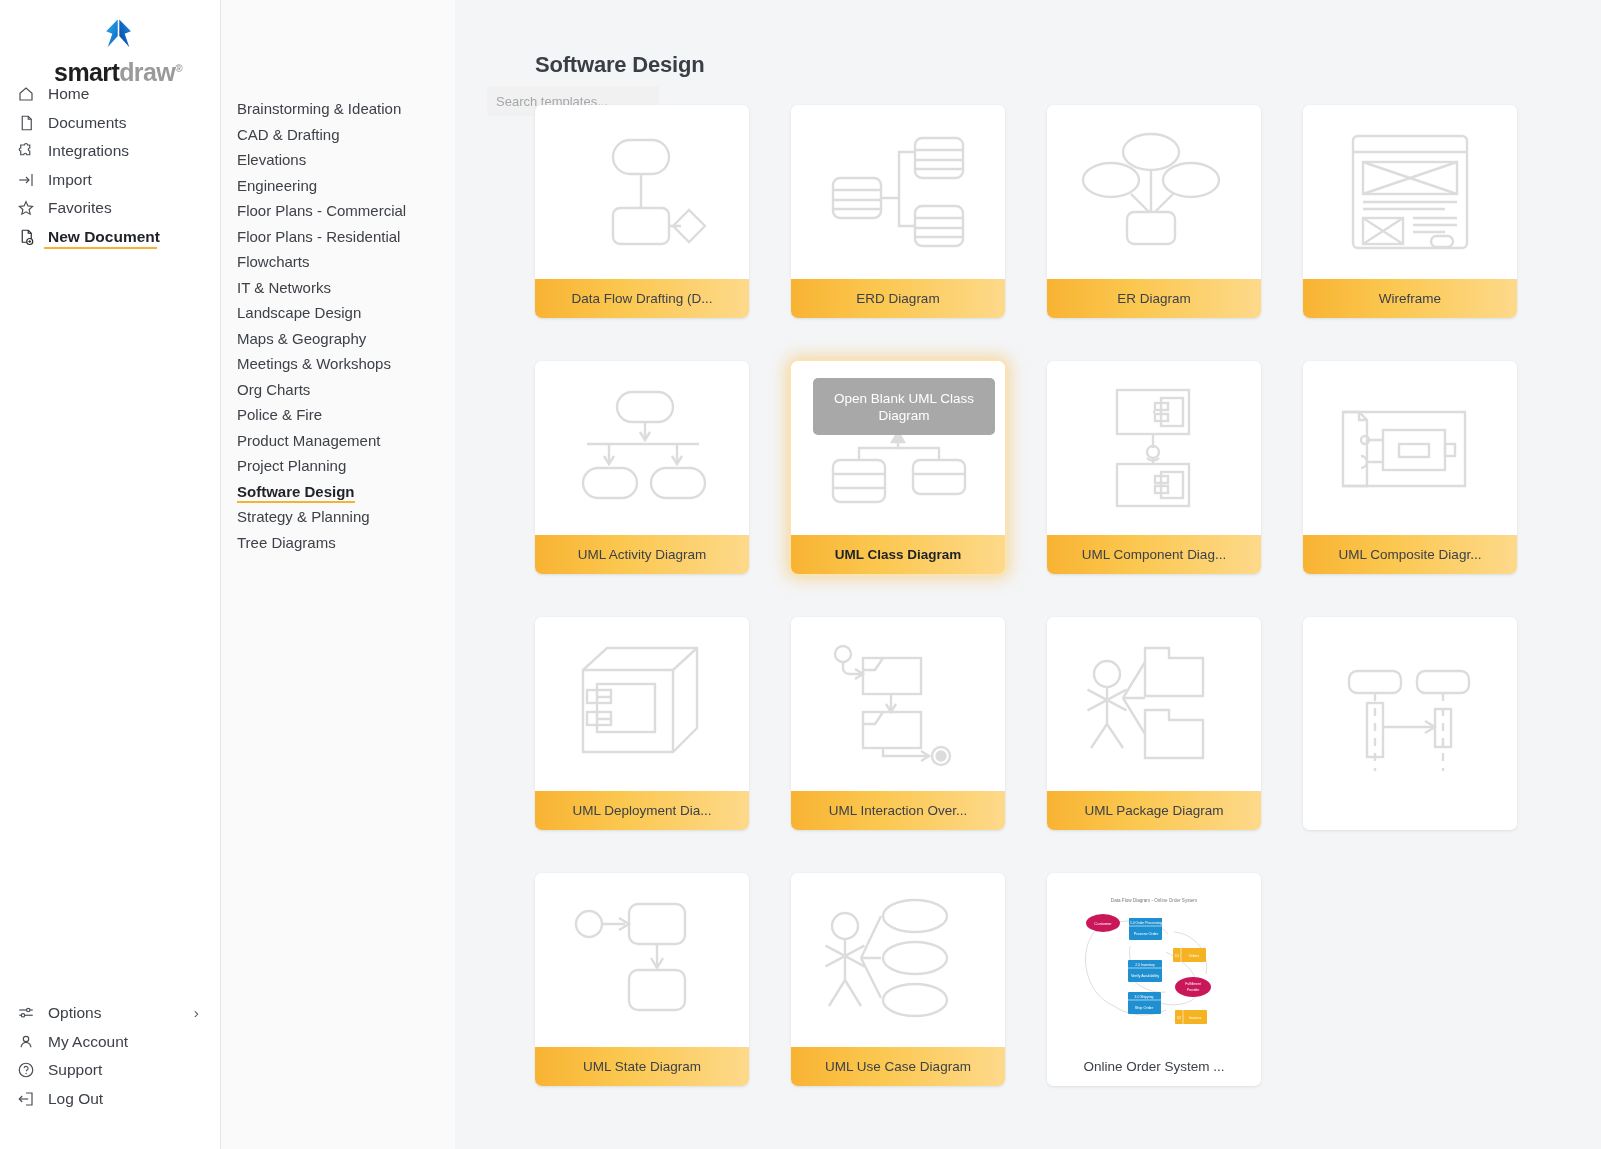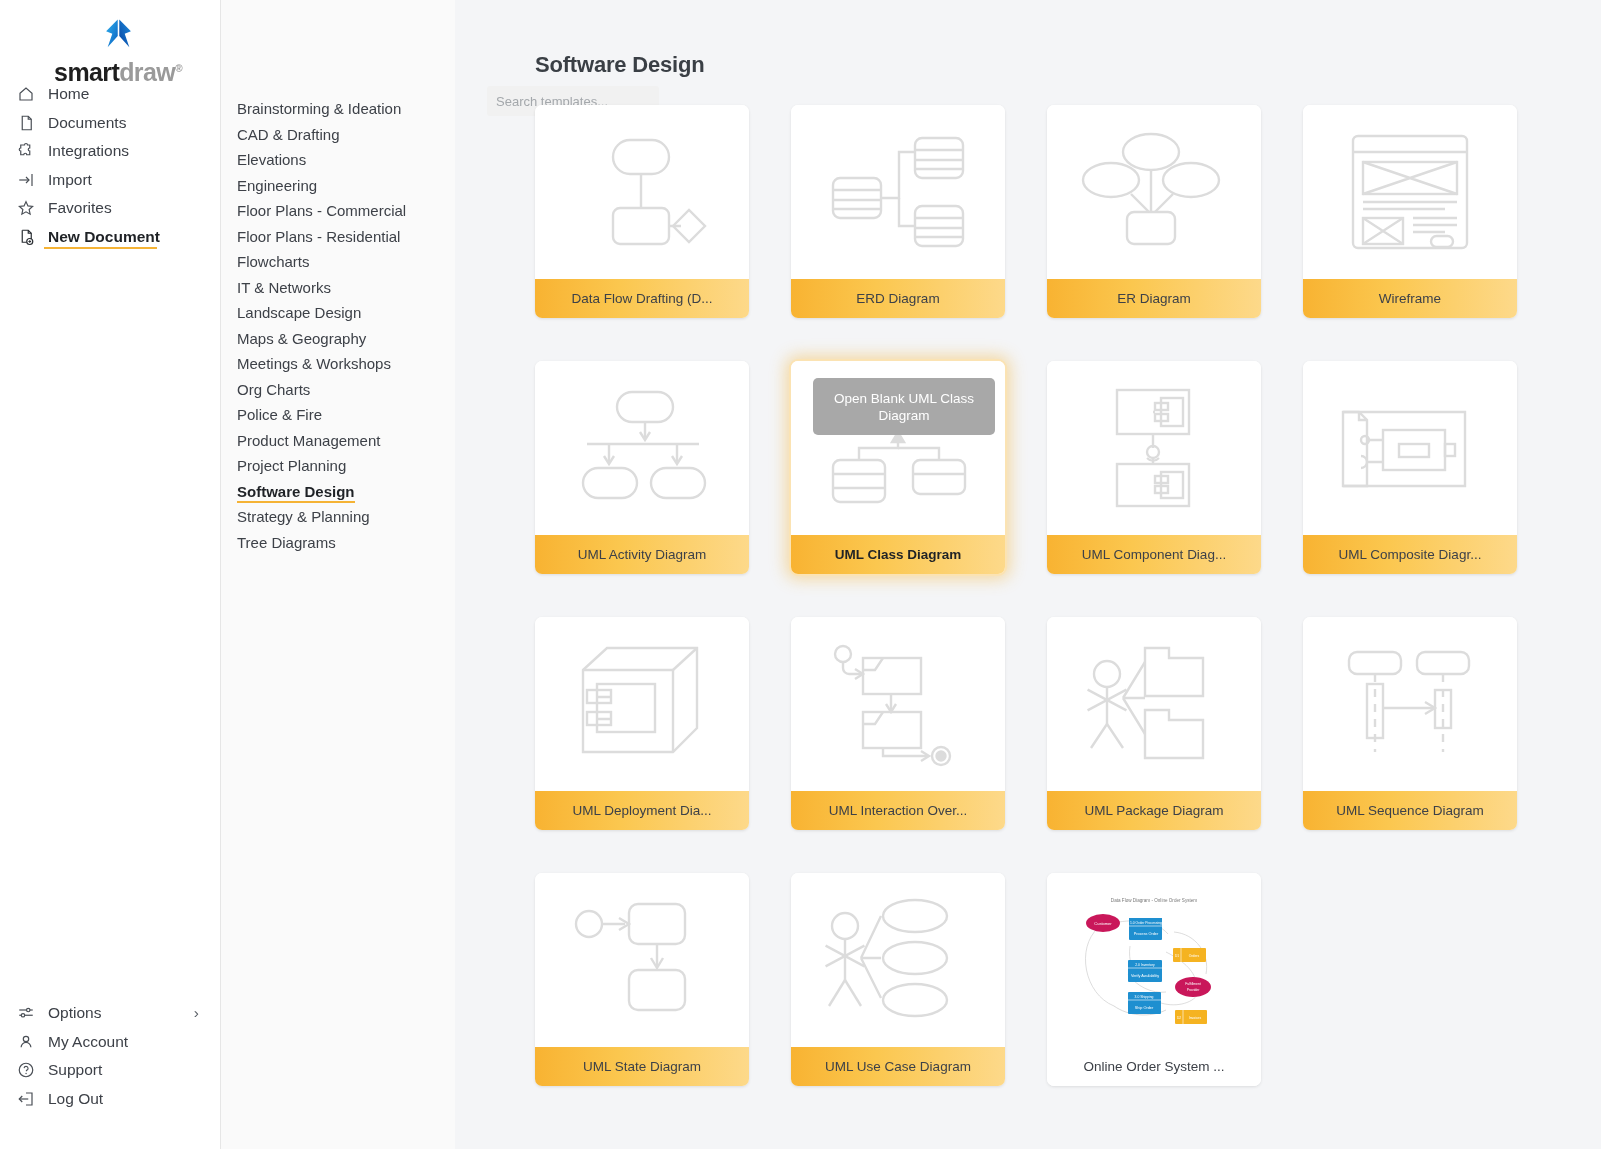--- a/index.html
+++ b/index.html
@@ -557,21 +557,20 @@
               <rect x="82" y="10" width="52" height="22" rx="8"></rect>
               <path d="M40 32 V110" stroke-dasharray="8 7"></path>
               <path d="M108 32 V110" stroke-dasharray="8 7"></path>
               <rect x="32" y="42" width="16" height="54"></rect>
               <rect x="100" y="48" width="16" height="38"></rect>
               <path d="M48 66 H98"></path>
               <path d="M90 60 L100 66 L90 72"></path>
             </g>
           </svg>
         </div>
-        <div class="cardlabel">UML Sequence Diagram</div>
       </div>
 
       <div class="card">
         <div class="thumb">
           <svg width="150" height="125" viewBox="0 0 150 125">
             <g class="ghost">
               <circle cx="22" cy="26" r="13"></circle>
               <path d="M35 26 H58"></path>
               <path d="M52 20 L62 26 L52 32"></path>
               <rect x="62" y="6" width="56" height="40" rx="9"></rect>

